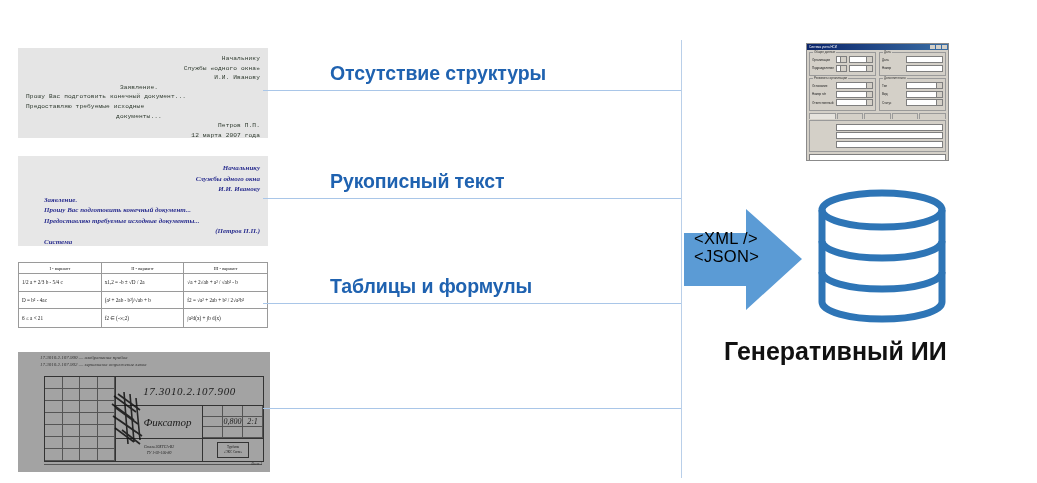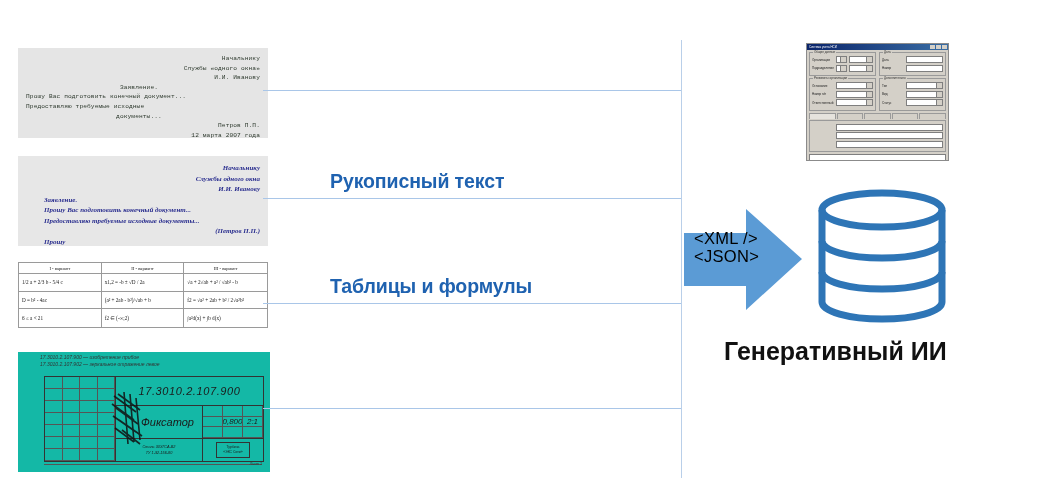--- a/index.html
+++ b/index.html
@@ -69,23 +69,23 @@
     overflow:hidden;
     white-space:nowrap;
   }
   .doc-formula .fc.last{border-right:none;}
   .doc-formula .fh{justify-content:center;font-size:4.6px;}
   .doc-formula .rowend{border-bottom:none;}
 
   
   .doc-archive{
     left:18px;top:352px;width:252px;height:120px;
-    background:#14b8a6;
+    background:#a3a3a3;
     color:#1b1b1b;
-    font-family:Liberation Sans, sans-serif;
+    font-family:Liberation Serif, serif;
   }
   .arch-note{
     position:absolute;left:22px;top:2px;
     font-size:5px;font-style:italic;line-height:7px;white-space:nowrap;color:#333;
   }
   .arch-frame{
     position:absolute;left:26px;top:24px;width:218px;height:84px;
     border:1px solid #333;
     display:flex;
   }
@@ -213,21 +213,21 @@
   </div>
 
   <div class="doc-thumb doc-hand">
     <span class="l">Начальнику</span>
     <span class="l">Службы одного окна</span>
     <span class="l">И.И. Иванову</span>
     <span class="l lft">Заявление.</span>
     <span class="l lft">Прошу Вас подготовить конечный документ...</span>
     <span class="l lft">Предоставляю требуемые исходные документы...</span>
     <span class="l">(Петров П.П.)</span>
-    <span class="l lft">Прошу</span>
+    <span class="l lft">Система</span>
 
   </div>
 
   <div class="doc-thumb doc-formula">
     <div class="fc fh">I - вариант</div>
     <div class="fc fh">II - вариант</div>
     <div class="fc fh last">III - вариант</div>
 
     <div class="fc">1/2 a + 2/3 b - 5/4 c</div>
     <div class="fc">x1,2 = -b ± √D / 2a</div>
@@ -339,20 +339,21 @@
     <div class="arch-baseline"></div>
     <div class="arch-footnote">Лист 1</div>
   </div>
 
   <div class="hline" style="left:263px;top:90px;width:418px;"></div>
   <div class="hline" style="left:263px;top:198px;width:418px;"></div>
   <div class="hline" style="left:263px;top:303px;width:418px;"></div>
   <div class="hline" style="left:263px;top:408px;width:418px;"></div>
   <div class="vline"></div>
 
+  <div class="cat-label" style="left:330px;top:62px;">Отсутствие структуры</div>
   <div class="cat-label" style="left:330px;top:170px;">Рукописный текст</div>
   <div class="cat-label" style="left:330px;top:275px;">Таблицы и формулы</div>
 
 
   <div class="win-dlg">
     <div class="win-tb">
       <span class="wt">Система учета НСИ</span>
       <span class="wbtns">
           <i></i>
           <i></i>

